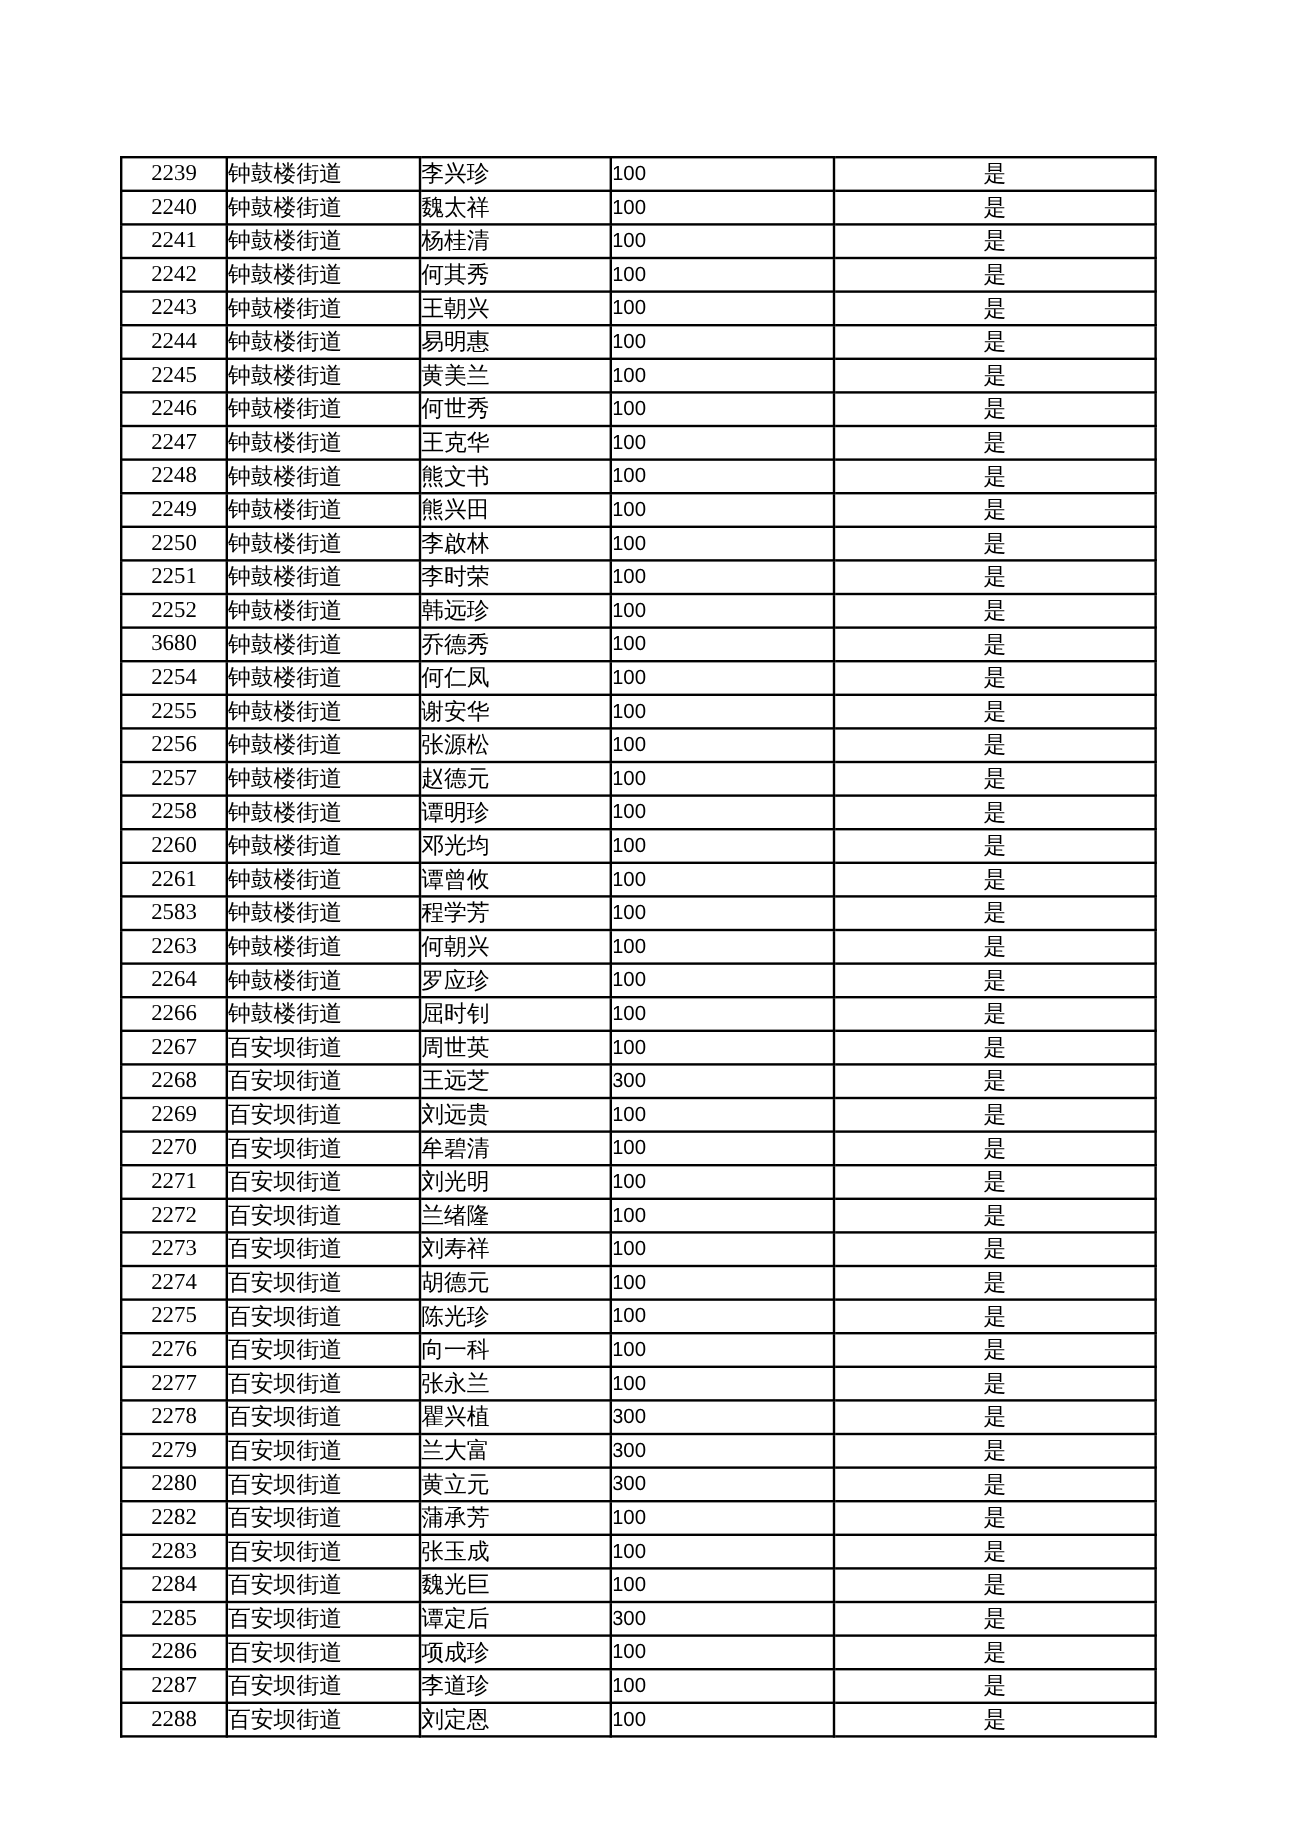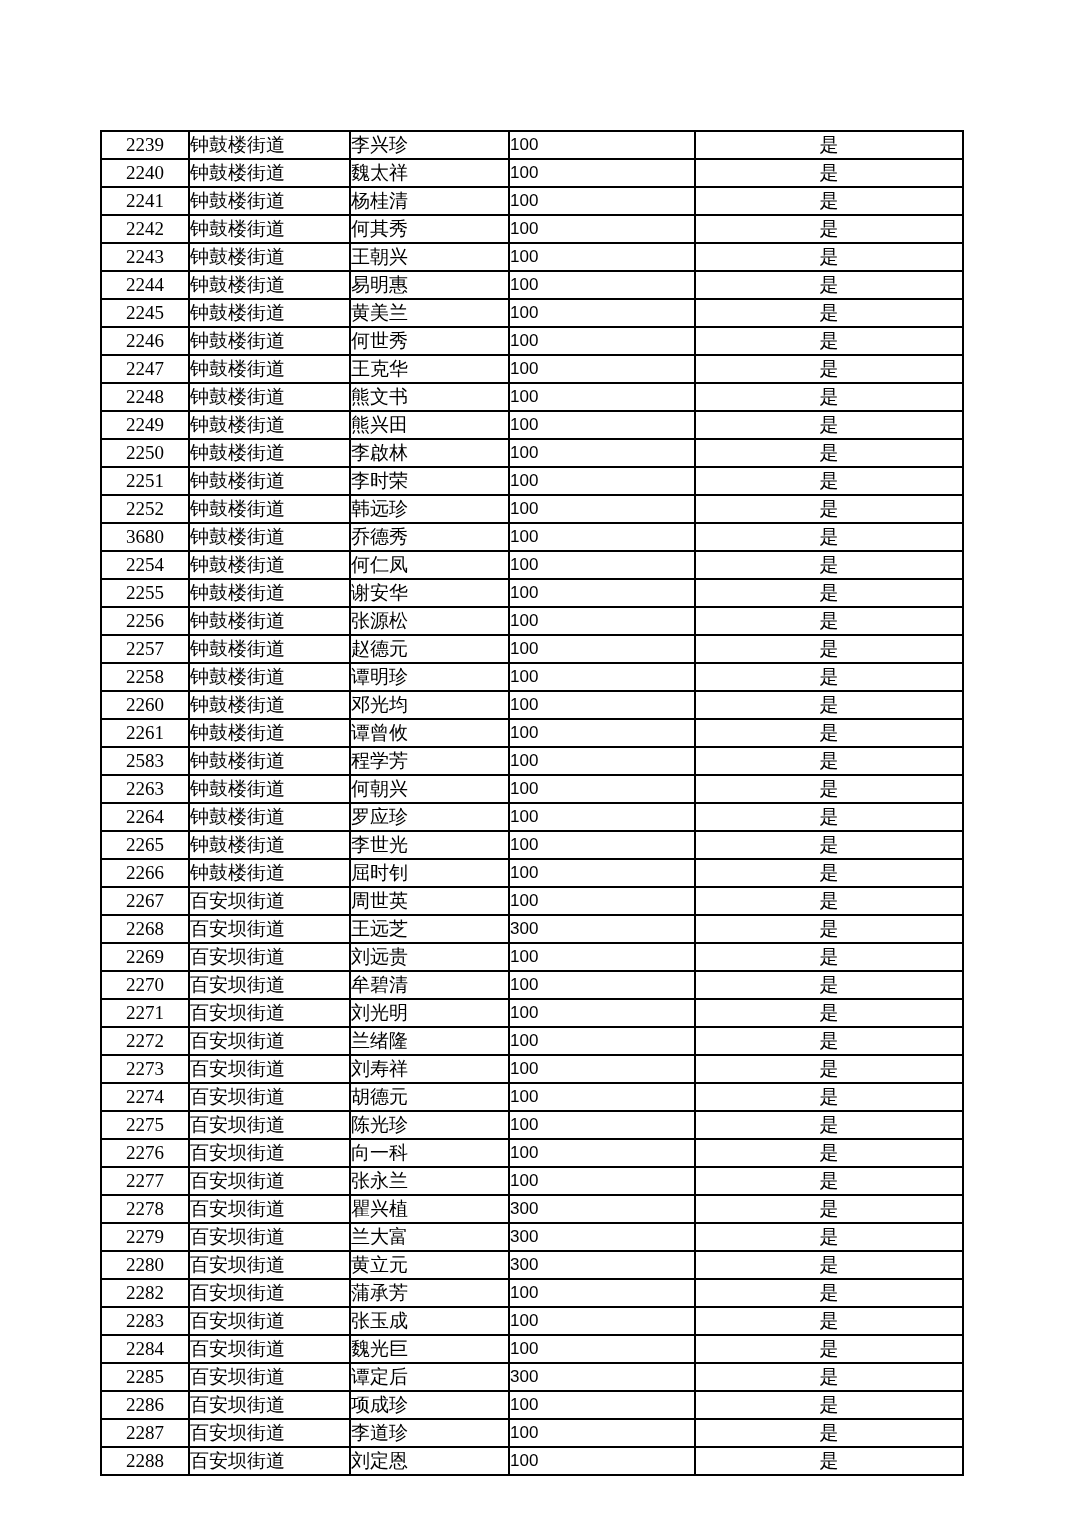--- a/index.html
+++ b/index.html
@@ -44,20 +44,21 @@
     text-align: left;
     padding-left: 6px;
     font-family: "Liberation Serif", "DejaVu Serif", serif;
     font-size: 19px;
   }
   td.col-amount {
     text-align: left;
     padding-left: 4px;
     font-family: "Liberation Sans", "DejaVu Sans", sans-serif;
     font-size: 17px;
+    border-radius: 13px;
   }
   td.col-confirmed {
     text-align: center;
     font-family: "Liberation Serif", "DejaVu Serif", serif;
     font-size: 19px;
   }
 </style>
 </head>
 <body>
 
@@ -240,27 +241,20 @@
           <td class="col-confirmed">是</td>
         </tr>
         <tr>
           <td class="col-row-number">2264</td>
           <td class="col-street">钟鼓楼街道</td>
           <td class="col-person-name">罗应珍</td>
           <td class="col-amount">100</td>
           <td class="col-confirmed">是</td>
         </tr>
         <tr>
-          <td class="col-row-number">2265</td>
-          <td class="col-street">钟鼓楼街道</td>
-          <td class="col-person-name">李世光</td>
-          <td class="col-amount">100</td>
-          <td class="col-confirmed">是</td>
-        </tr>
-        <tr>
           <td class="col-row-number">2266</td>
           <td class="col-street">钟鼓楼街道</td>
           <td class="col-person-name">屈时钊</td>
           <td class="col-amount">100</td>
           <td class="col-confirmed">是</td>
         </tr>
         <tr>
           <td class="col-row-number">2267</td>
           <td class="col-street">百安坝街道</td>
           <td class="col-person-name">周世英</td>

